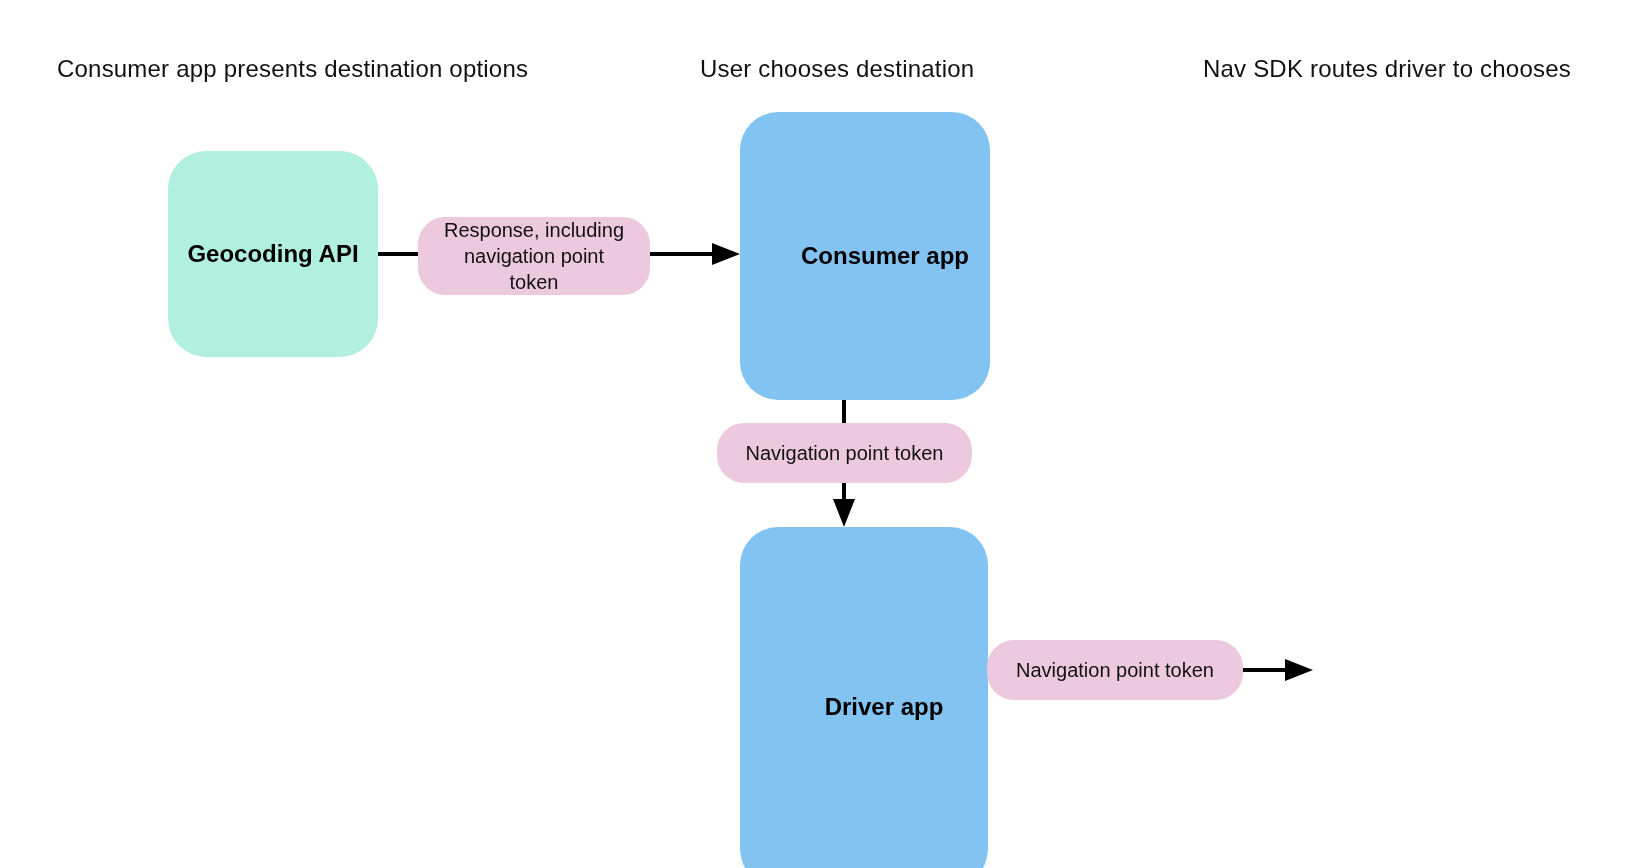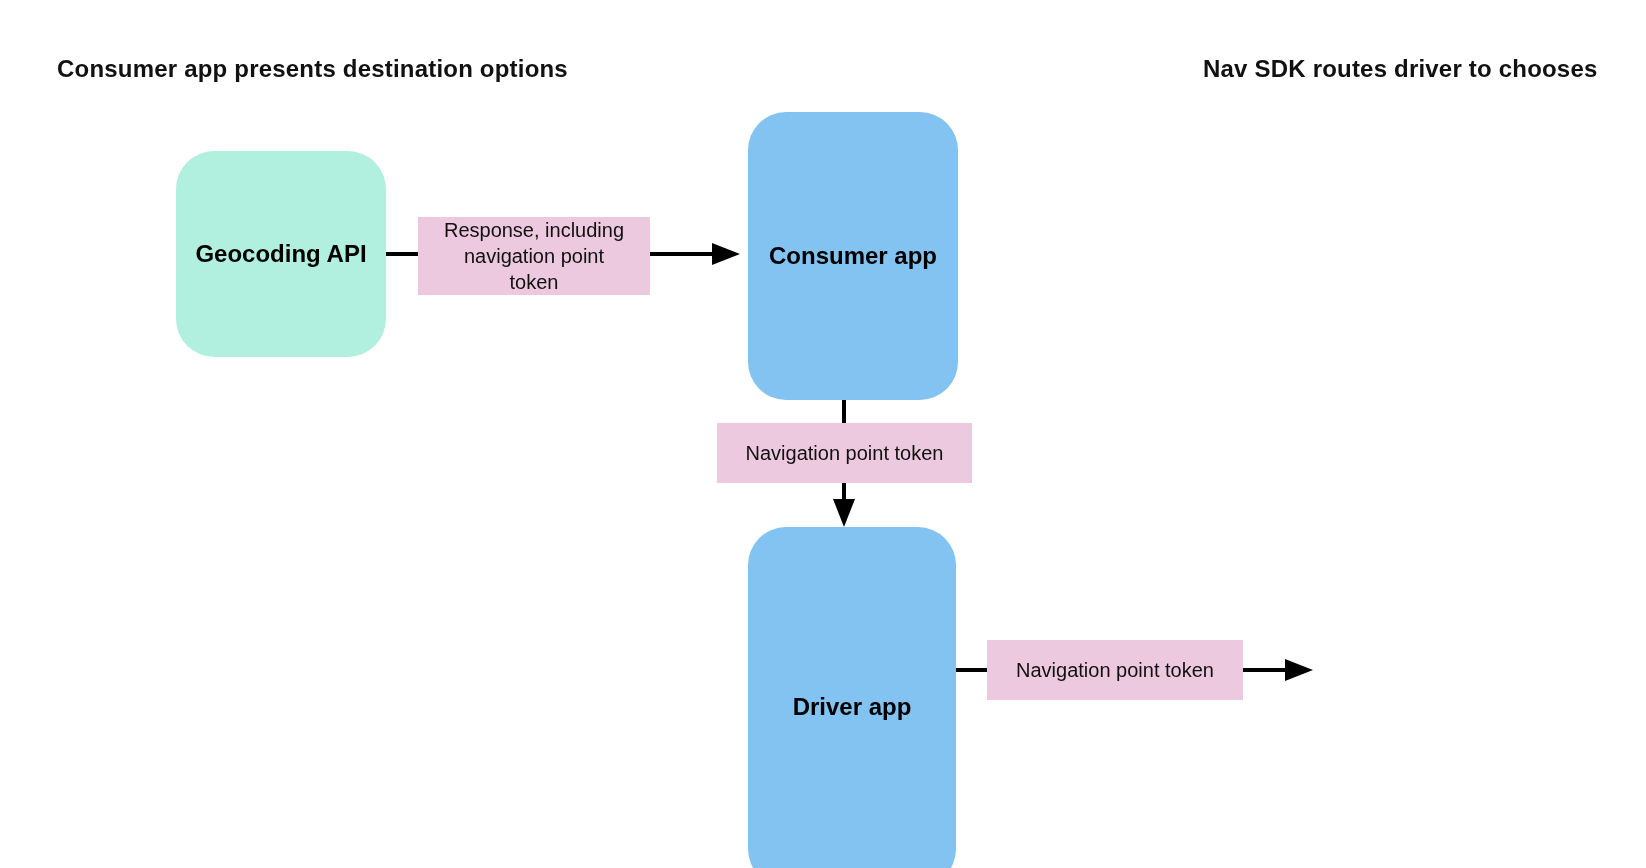--- a/index.html
+++ b/index.html
@@ -12,21 +12,21 @@
     position: relative;
     width: 1646px;
     height: 868px;
     background: #ffffff;
     overflow: hidden;
   }
   .phase {
     position: absolute;
     top: 55px;
     font-size: 24px;
-    font-weight: 700;
+    font-weight: 400;
     color: #111111;
     white-space: nowrap;
     letter-spacing: 0.2px;
     text-align: center;
   }
   .phase.p1 { left: 57px; }
   .phase.p2 { left: 700px; }
   .phase.p3 { left: 1203px; }
 
   .edges {
@@ -41,40 +41,40 @@
   .node {
     position: absolute;
     border-radius: 38px;
     display: flex;
     align-items: center;
     justify-content: center;
     text-align: center;
     font-size: 24px;
     font-weight: 700;
     color: #000000;
-    margin-left: 8px;
   }
   .node.mint   { background: #b1f0de; }
-  .node.blue   { background: #82c3f2; }
+  .node.blue   { background: #82c3f2; padding-left: 40px; }
   .node.salmon { background: #e7a98f; }
 
   .node.geocoding { left: 168px; top: 151px; width: 210px; height: 206px; }
   .node.consumer  { left: 740px; top: 112px; width: 210px; height: 288px; }
   .node.driver    { left: 740px; top: 527px; width: 208px; height: 360px; }
   .node.navsdk    { left: 1313px; top: 567px; width: 210px; height: 205px; }
 
   .edge-label {
     position: absolute;
     background: #ecc9de;
     color: #111111;
     font-size: 20px;
     display: flex;
     align-items: center;
     justify-content: center;
     text-align: center;
+    border-radius: 27px;
   }
   .edge-label.l1 {
     left: 418px; top: 217px; width: 232px; height: 78px;
     line-height: 26px; padding: 0 20px; box-sizing: border-box;
   }
   .edge-label.l2 { left: 717px; top: 423px; width: 255px; height: 60px; }
   .edge-label.l3 { left: 987px; top: 640px; width: 256px; height: 60px; }
 </style>
 </head>
 <body>
@@ -87,20 +87,21 @@
     <polygon points="740,254 712,243 712,265"></polygon>
 
     <line x1="844" y1="400" x2="844" y2="503"></line>
     <polygon points="844,527 833,499 855,499"></polygon>
 
     <line x1="948" y1="670" x2="1289" y2="670"></line>
     <polygon points="1313,670 1285,659 1285,681"></polygon>
   </svg>
 
   <div class="phase p1">Consumer app presents destination options</div>
+  <div class="phase p2">User chooses destination</div>
   <div class="phase p3">Nav SDK routes driver to chooses</div>
 
   <div class="node mint geocoding">
     <span>Geocoding API</span>
   </div>
   <div class="node blue consumer">
     <span>Consumer app</span>
   </div>
   <div class="node blue driver">
     <span>Driver app</span>

